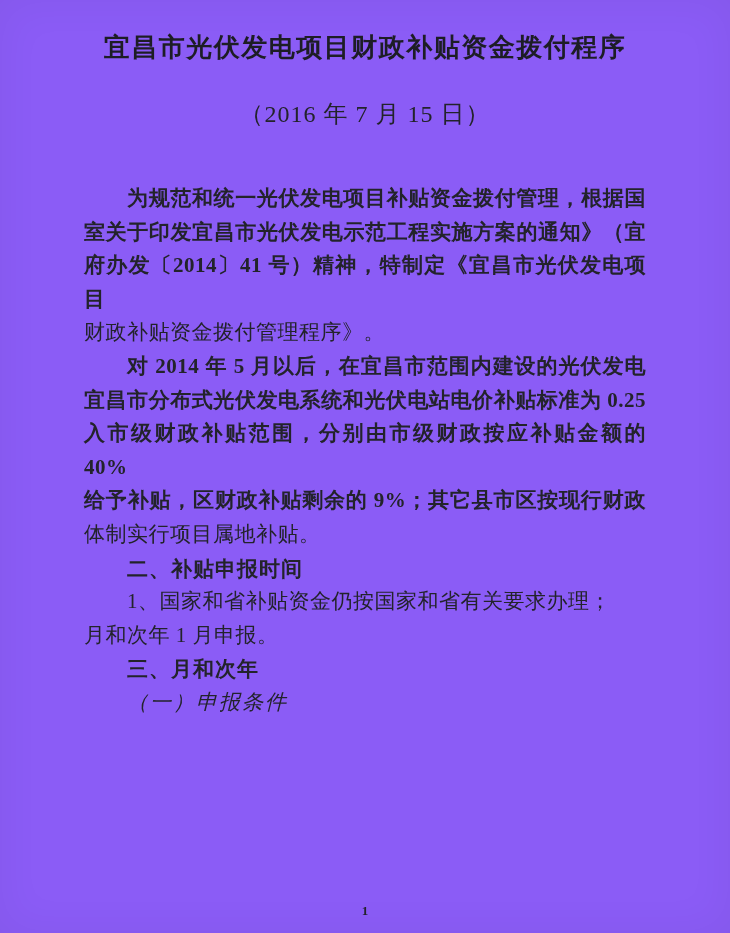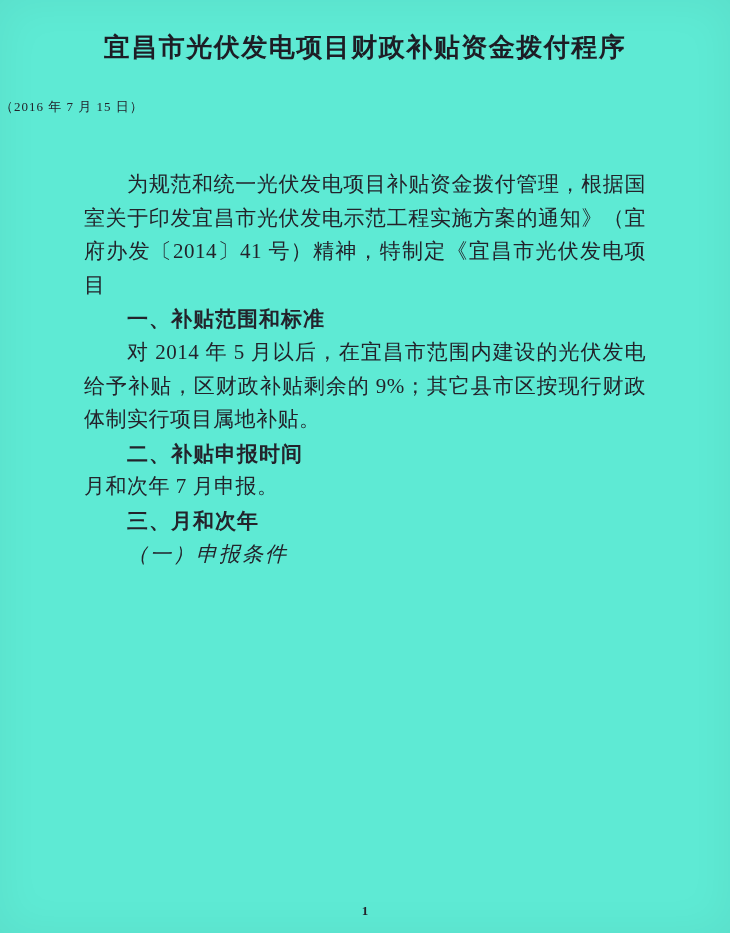--- a/index.html
+++ b/index.html
@@ -5,58 +5,59 @@
   html, body {
     margin: 0;
     padding: 0;
     background: #ffffff;
   }
   .page {
     position: relative;
     width: 730px;
     height: 933px;
     margin: 0 auto;
-    background: #5eead4;
+    background: #8b5cf6;
     box-shadow: inset 0 0 45px rgba(0,0,0,0.05);
     overflow: hidden;
     font-family: "Liberation Serif", "DejaVu Serif", serif;
     color: #23232b;
   }
   .title {
     margin: 30px 10px 0;
     text-align: center;
     font-family: "Liberation Serif", "DejaVu Serif", serif;
     font-size: 26px;
     font-weight: bold;
     letter-spacing: 1.5px;
     color: #1d1d25;
   }
   .date {
     margin-top: 33px;
-    text-align: left;
-    font-size: 13px;
+    text-align: center;
+    font-size: 24px;
     letter-spacing: 1px;
     color: #23232b;
   }
   .doc-body {
     margin: 52px 84px 0 84px;
   }
   .line {
     font-size: 21px;
     line-height: 33.6px;
     letter-spacing: 0.5px;
     color: #23232b;
     white-space: normal;
   }
   .line.indent {
     text-indent: 43px;
   }
   .line.fill {
     text-align: justify;
     text-align-last: justify;
+    font-weight: bold;
   }
   .line.heading {
     font-family: "Liberation Sans", "DejaVu Sans", sans-serif;
     font-weight: bold;
     letter-spacing: 1px;
   }
   .line.kaiti {
     font-style: italic;
     letter-spacing: 2px;
   }
@@ -74,23 +75,26 @@
 </head>
 <body>
 
 <div class="page">
   <h1 class="title">宜昌市光伏发电项目财政补贴资金拨付程序</h1>
   <div class="date">（2016 年 7 月 15 日）</div>
   <div class="doc-body">
       <div class="line body indent fill">为规范和统一光伏发电项目补贴资金拨付管理，根据国</div>
       <div class="line body fill">室关于印发宜昌市光伏发电示范工程实施方案的通知》（宜</div>
       <div class="line body fill">府办发〔2014〕41 号）精神，特制定《宜昌市光伏发电项目</div>
-      <div class="line heading indent">一、补贴范围和标准</div>
+      <div class="line body">财政补贴资金拨付管理程序》。</div>
       <div class="line body indent fill">对 2014 年 5 月以后，在宜昌市范围内建设的光伏发电</div>
+      <div class="line body fill">宜昌市分布式光伏发电系统和光伏电站电价补贴标准为 0.25</div>
+      <div class="line body fill">入市级财政补贴范围，分别由市级财政按应补贴金额的 40%</div>
       <div class="line body fill">给予补贴，区财政补贴剩余的 9%；其它县市区按现行财政</div>
       <div class="line body">体制实行项目属地补贴。</div>
       <div class="line heading indent">二、补贴申报时间</div>
-      <div class="line body">月和次年 7 月申报。</div>
+      <div class="line body indent">1、国家和省补贴资金仍按国家和省有关要求办理；</div>
+      <div class="line body">月和次年 1 月申报。</div>
       <div class="line heading indent">三、月和次年</div>
       <div class="line kaiti indent">（一）申报条件</div>
     </div>
   <div class="pageno">1</div>
 </div>
 
 </body></html>

